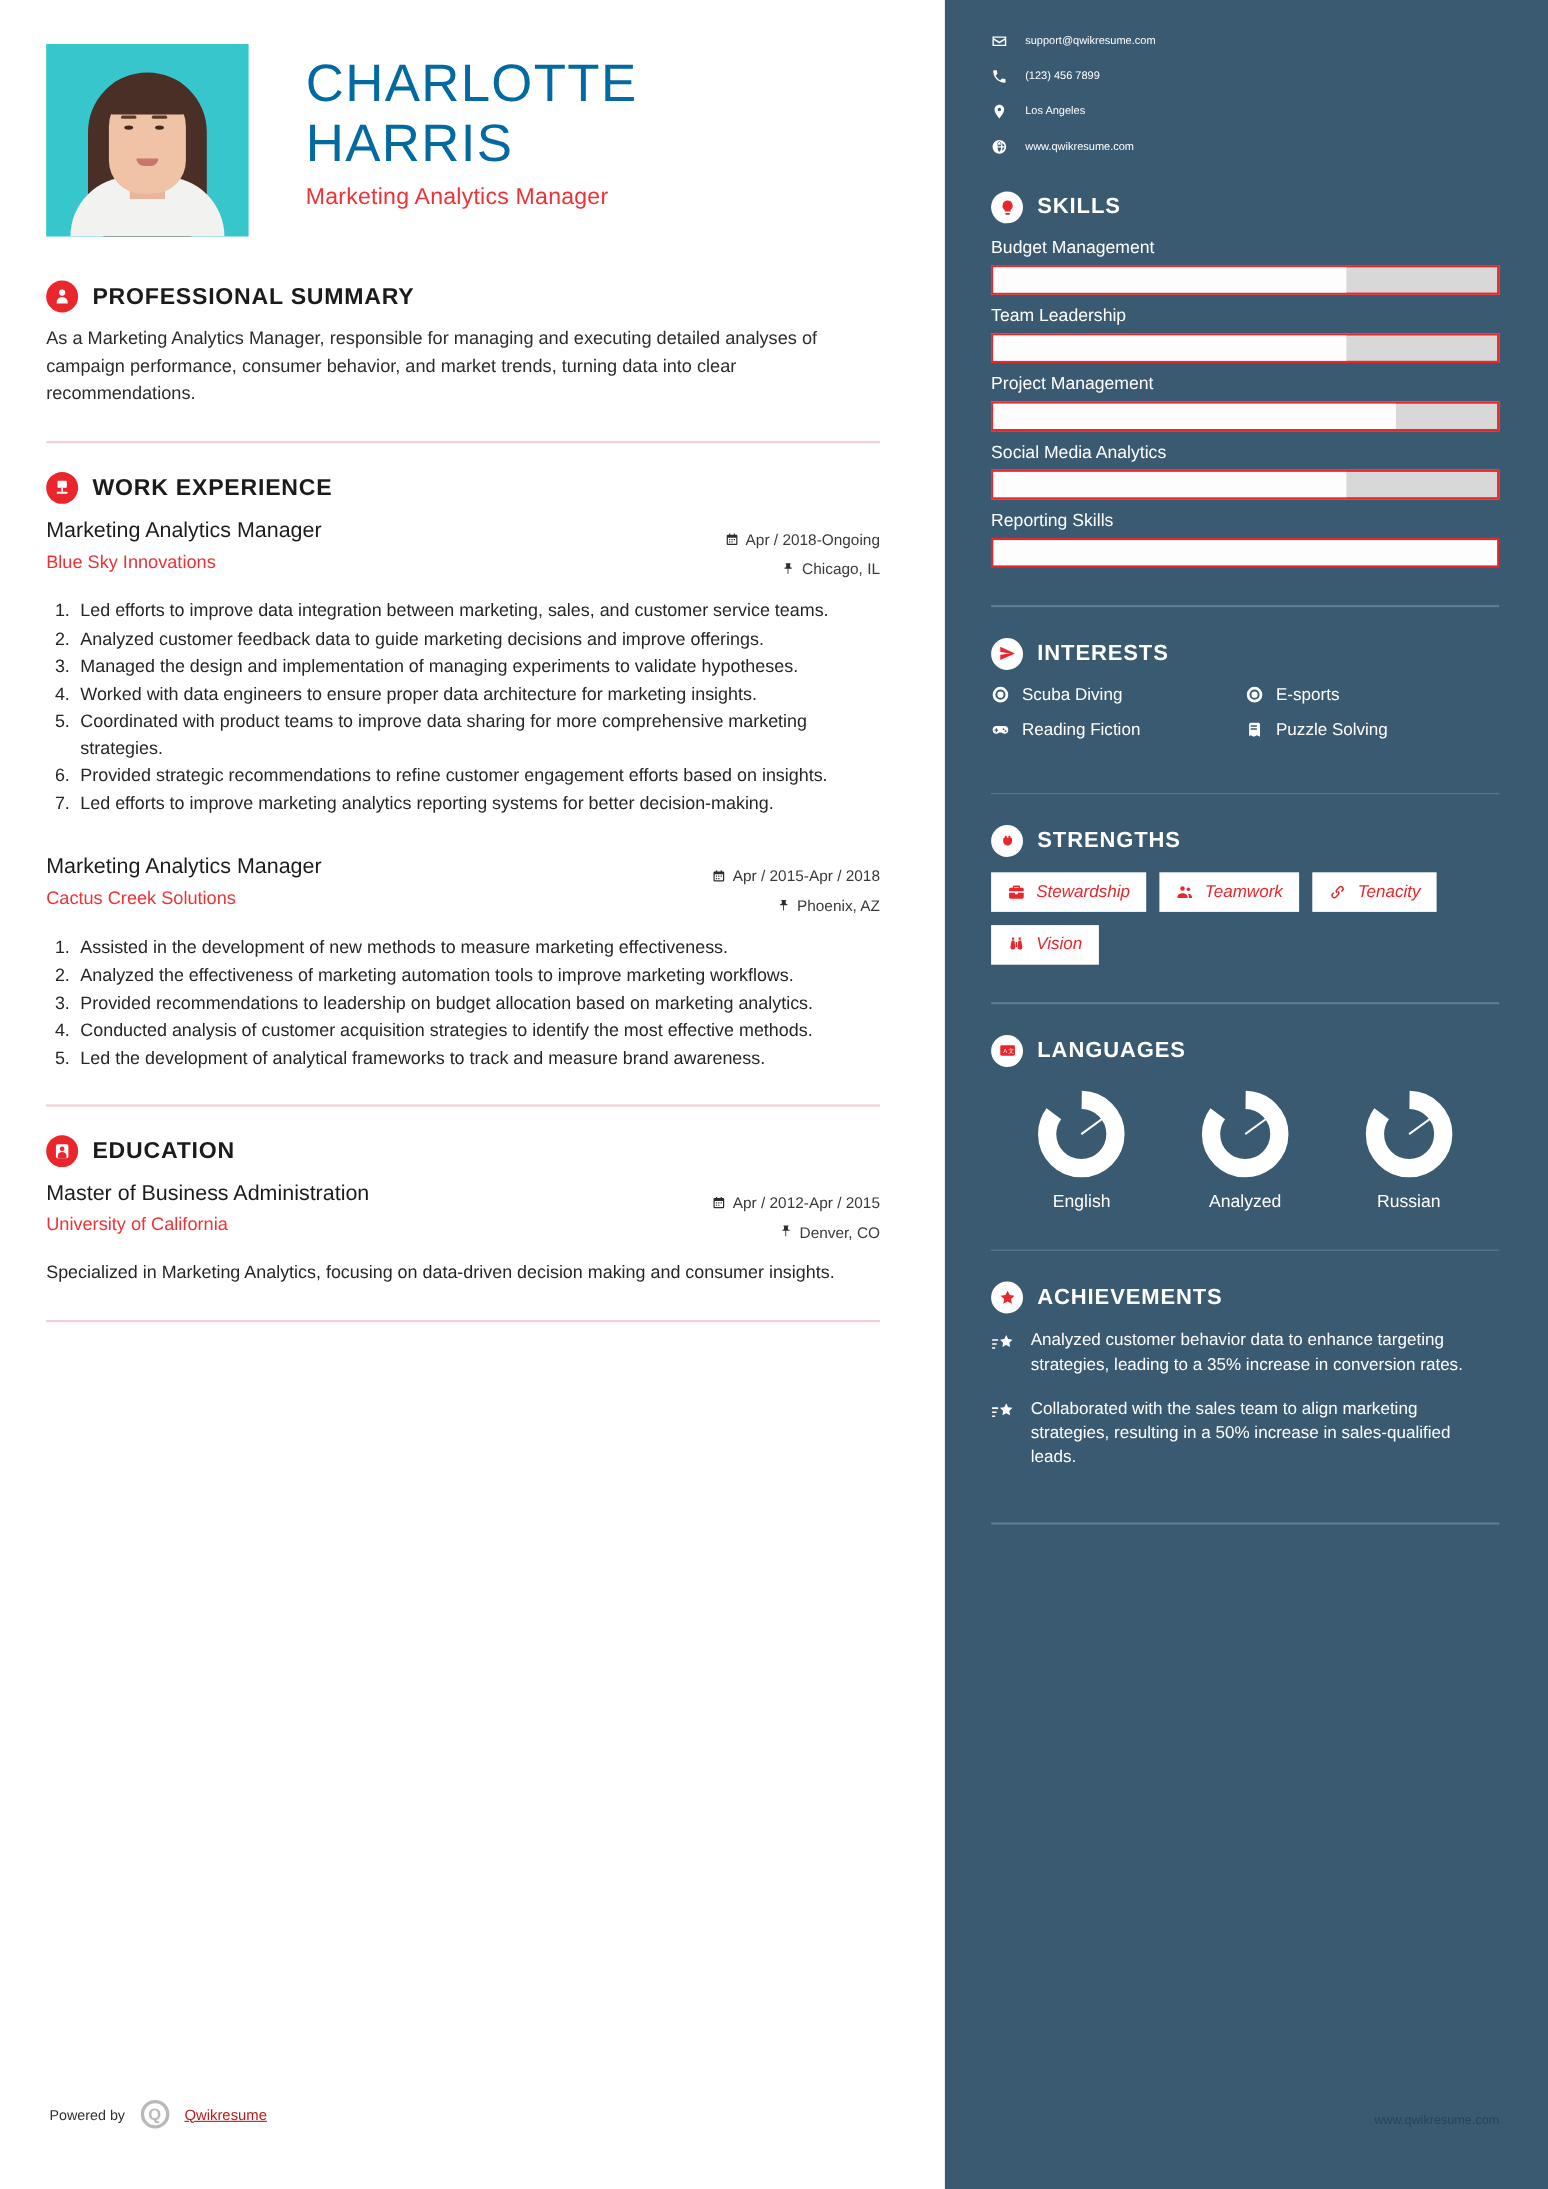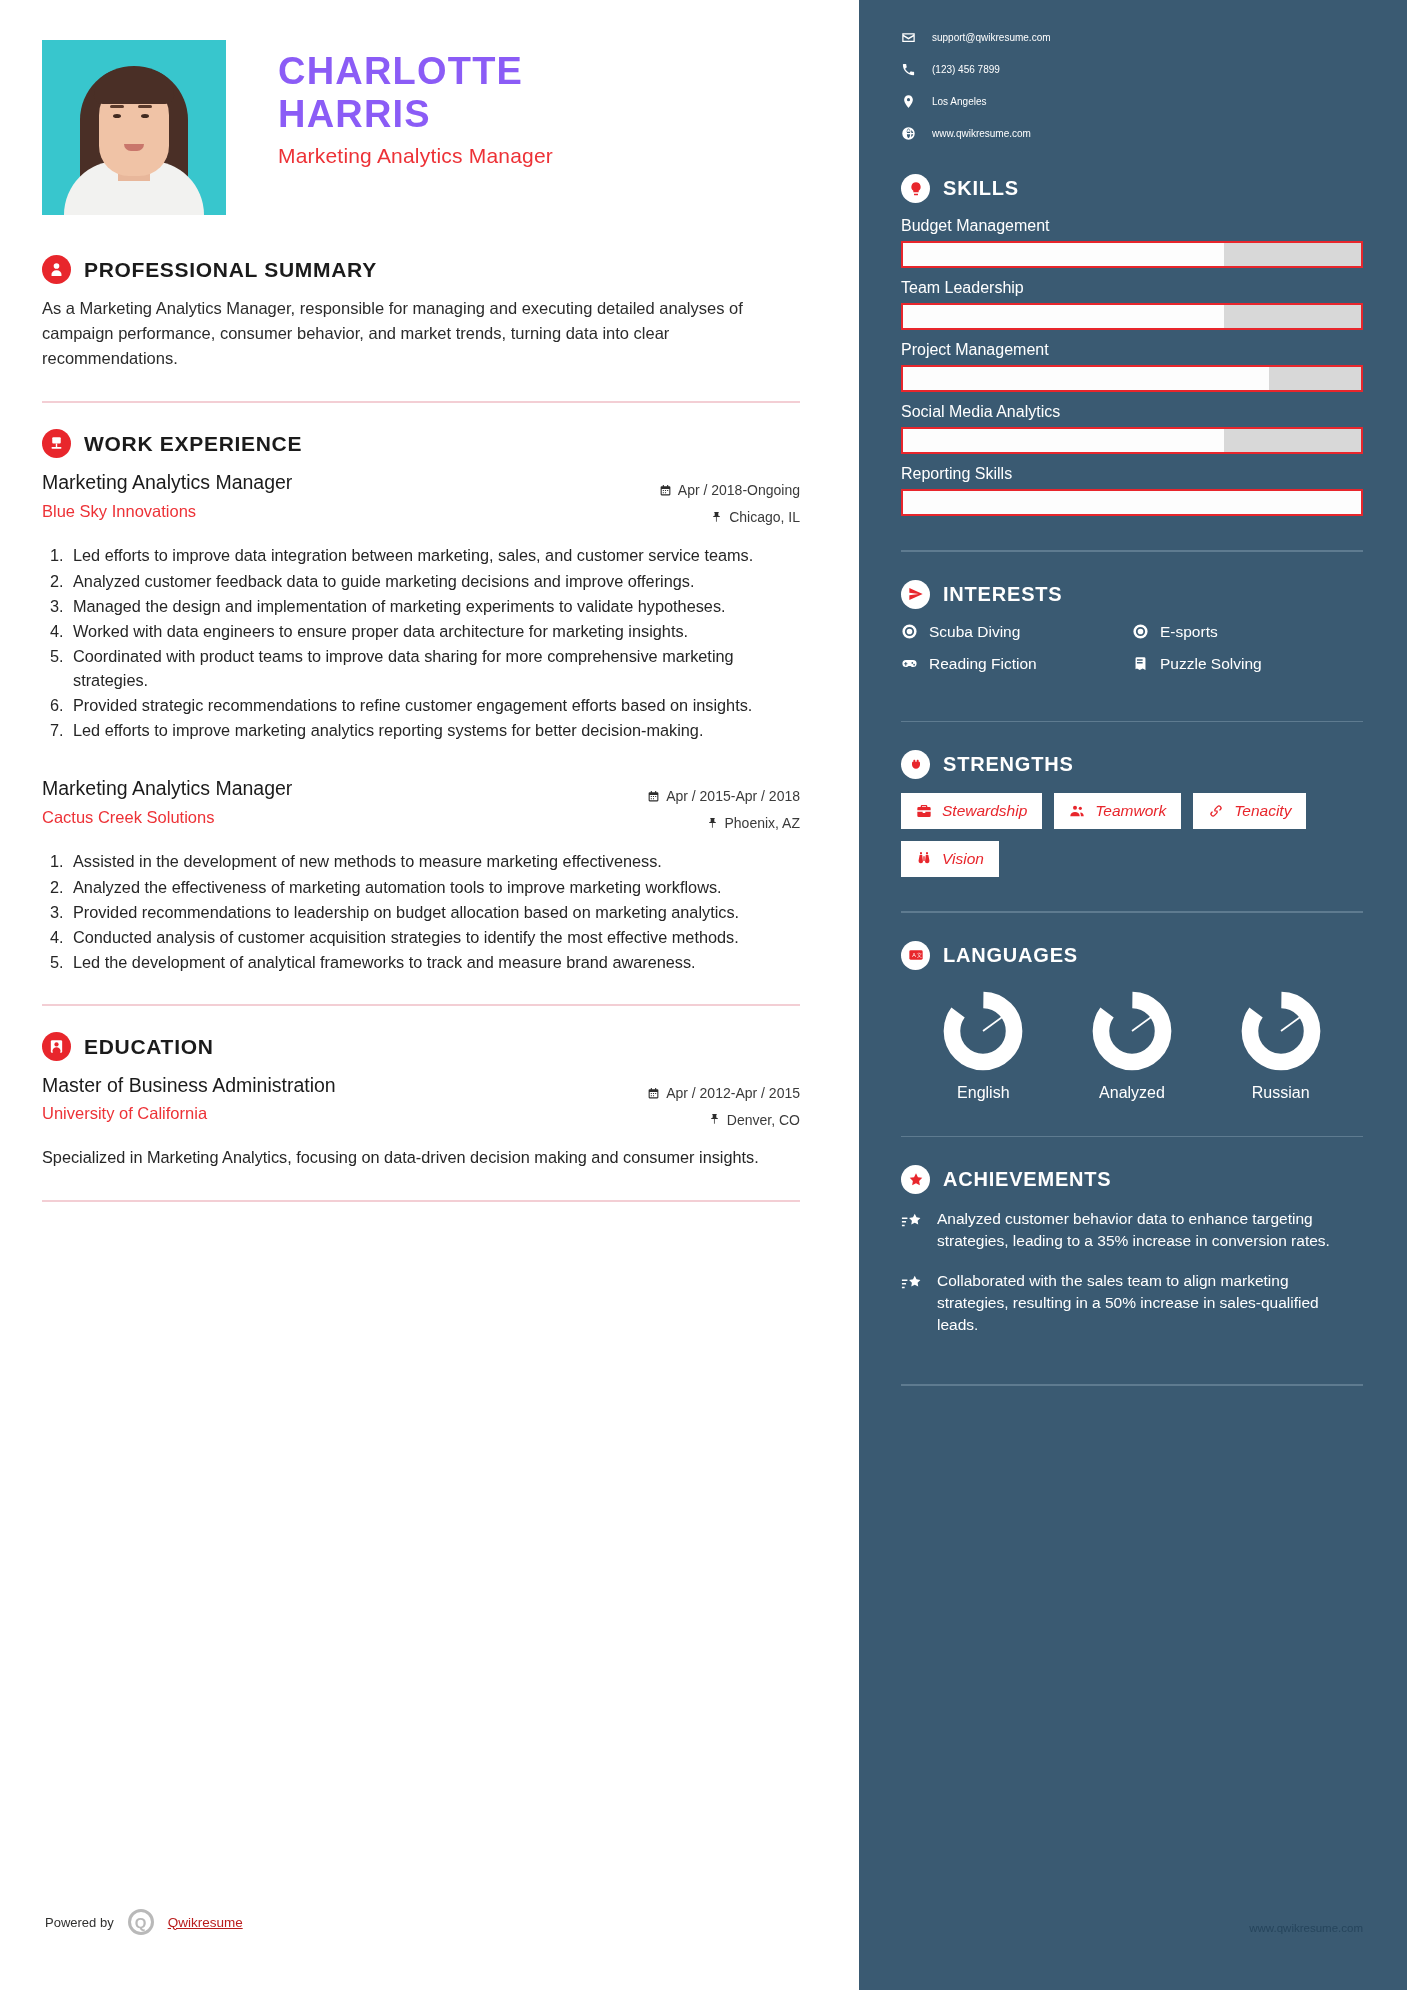--- a/index.html
+++ b/index.html
@@ -39,21 +39,21 @@
     background:#4a2f26; border-radius:40px 40px 14px 14px;
   }
   .ph-eye { position:absolute; width:8px; height:4px; background:#402a20; border-radius:50%; top:74px; }
   .ph-eye.l { left:71px; } .ph-eye.r { left:99px; }
   .ph-brow { position:absolute; width:14px; height:3px; background:#5a3a2c; border-radius:2px; top:65px; }
   .ph-brow.l { left:68px; } .ph-brow.r { left:96px; }
   .ph-mouth { position:absolute; left:82px; top:104px; width:20px; height:7px; background:#c9766b; border-radius:0 0 10px 10px; }
 
   .name-block { padding-top:10px; }
   .name {
-    font-size:38px; font-weight:bold; color:#8b5cf6;
+    font-size:48px; font-weight:normal; color:#0369a1;
     letter-spacing:1.2px; line-height:1.12; text-transform:uppercase;
   }
   .job-title { font-size:21px; color:#ed3237; margin-top:9px; letter-spacing:.2px; }
 
   .sec-head { display:flex; align-items:center; gap:13px; margin-bottom:12px; }
   .sec-ico {
     width:29px; height:29px; border-radius:50%; background:#e8262c; flex:none;
     display:flex; align-items:center; justify-content:center; color:#fff;
   }
   .sec-ico svg { width:17px; height:17px; fill:#fff; }
@@ -212,21 +212,21 @@
               <svg viewBox="0 0 24 24">
                   <path d="M14 2H8v2h1l-.7 5H6v2h5v9h1.4v-9H18v-2h-2.3L15 4h1V2h-2z"></path>
                 </svg>
               <span>Chicago, IL</span>
             </div>
           </div>
         </div>
         <ol class="bullets">
           <li>Led efforts to improve data integration between marketing, sales, and customer service teams.</li>
           <li>Analyzed customer feedback data to guide marketing decisions and improve offerings.</li>
-          <li>Managed the design and implementation of marketing experiments to validate hypotheses.</li>
+          <li>Managed the design and implementation of managing experiments to validate hypotheses.</li>
           <li>Worked with data engineers to ensure proper data architecture for marketing insights.</li>
           <li>Coordinated with product teams to improve data sharing for more comprehensive marketing strategies.</li>
           <li>Provided strategic recommendations to refine customer engagement efforts based on insights.</li>
           <li>Led efforts to improve marketing analytics reporting systems for better decision-making.</li>
         </ol>
       </div>
 
       <div class="entry" style="margin-top:34px;">
         <div class="entry-top">
           <div class="entry-left">

